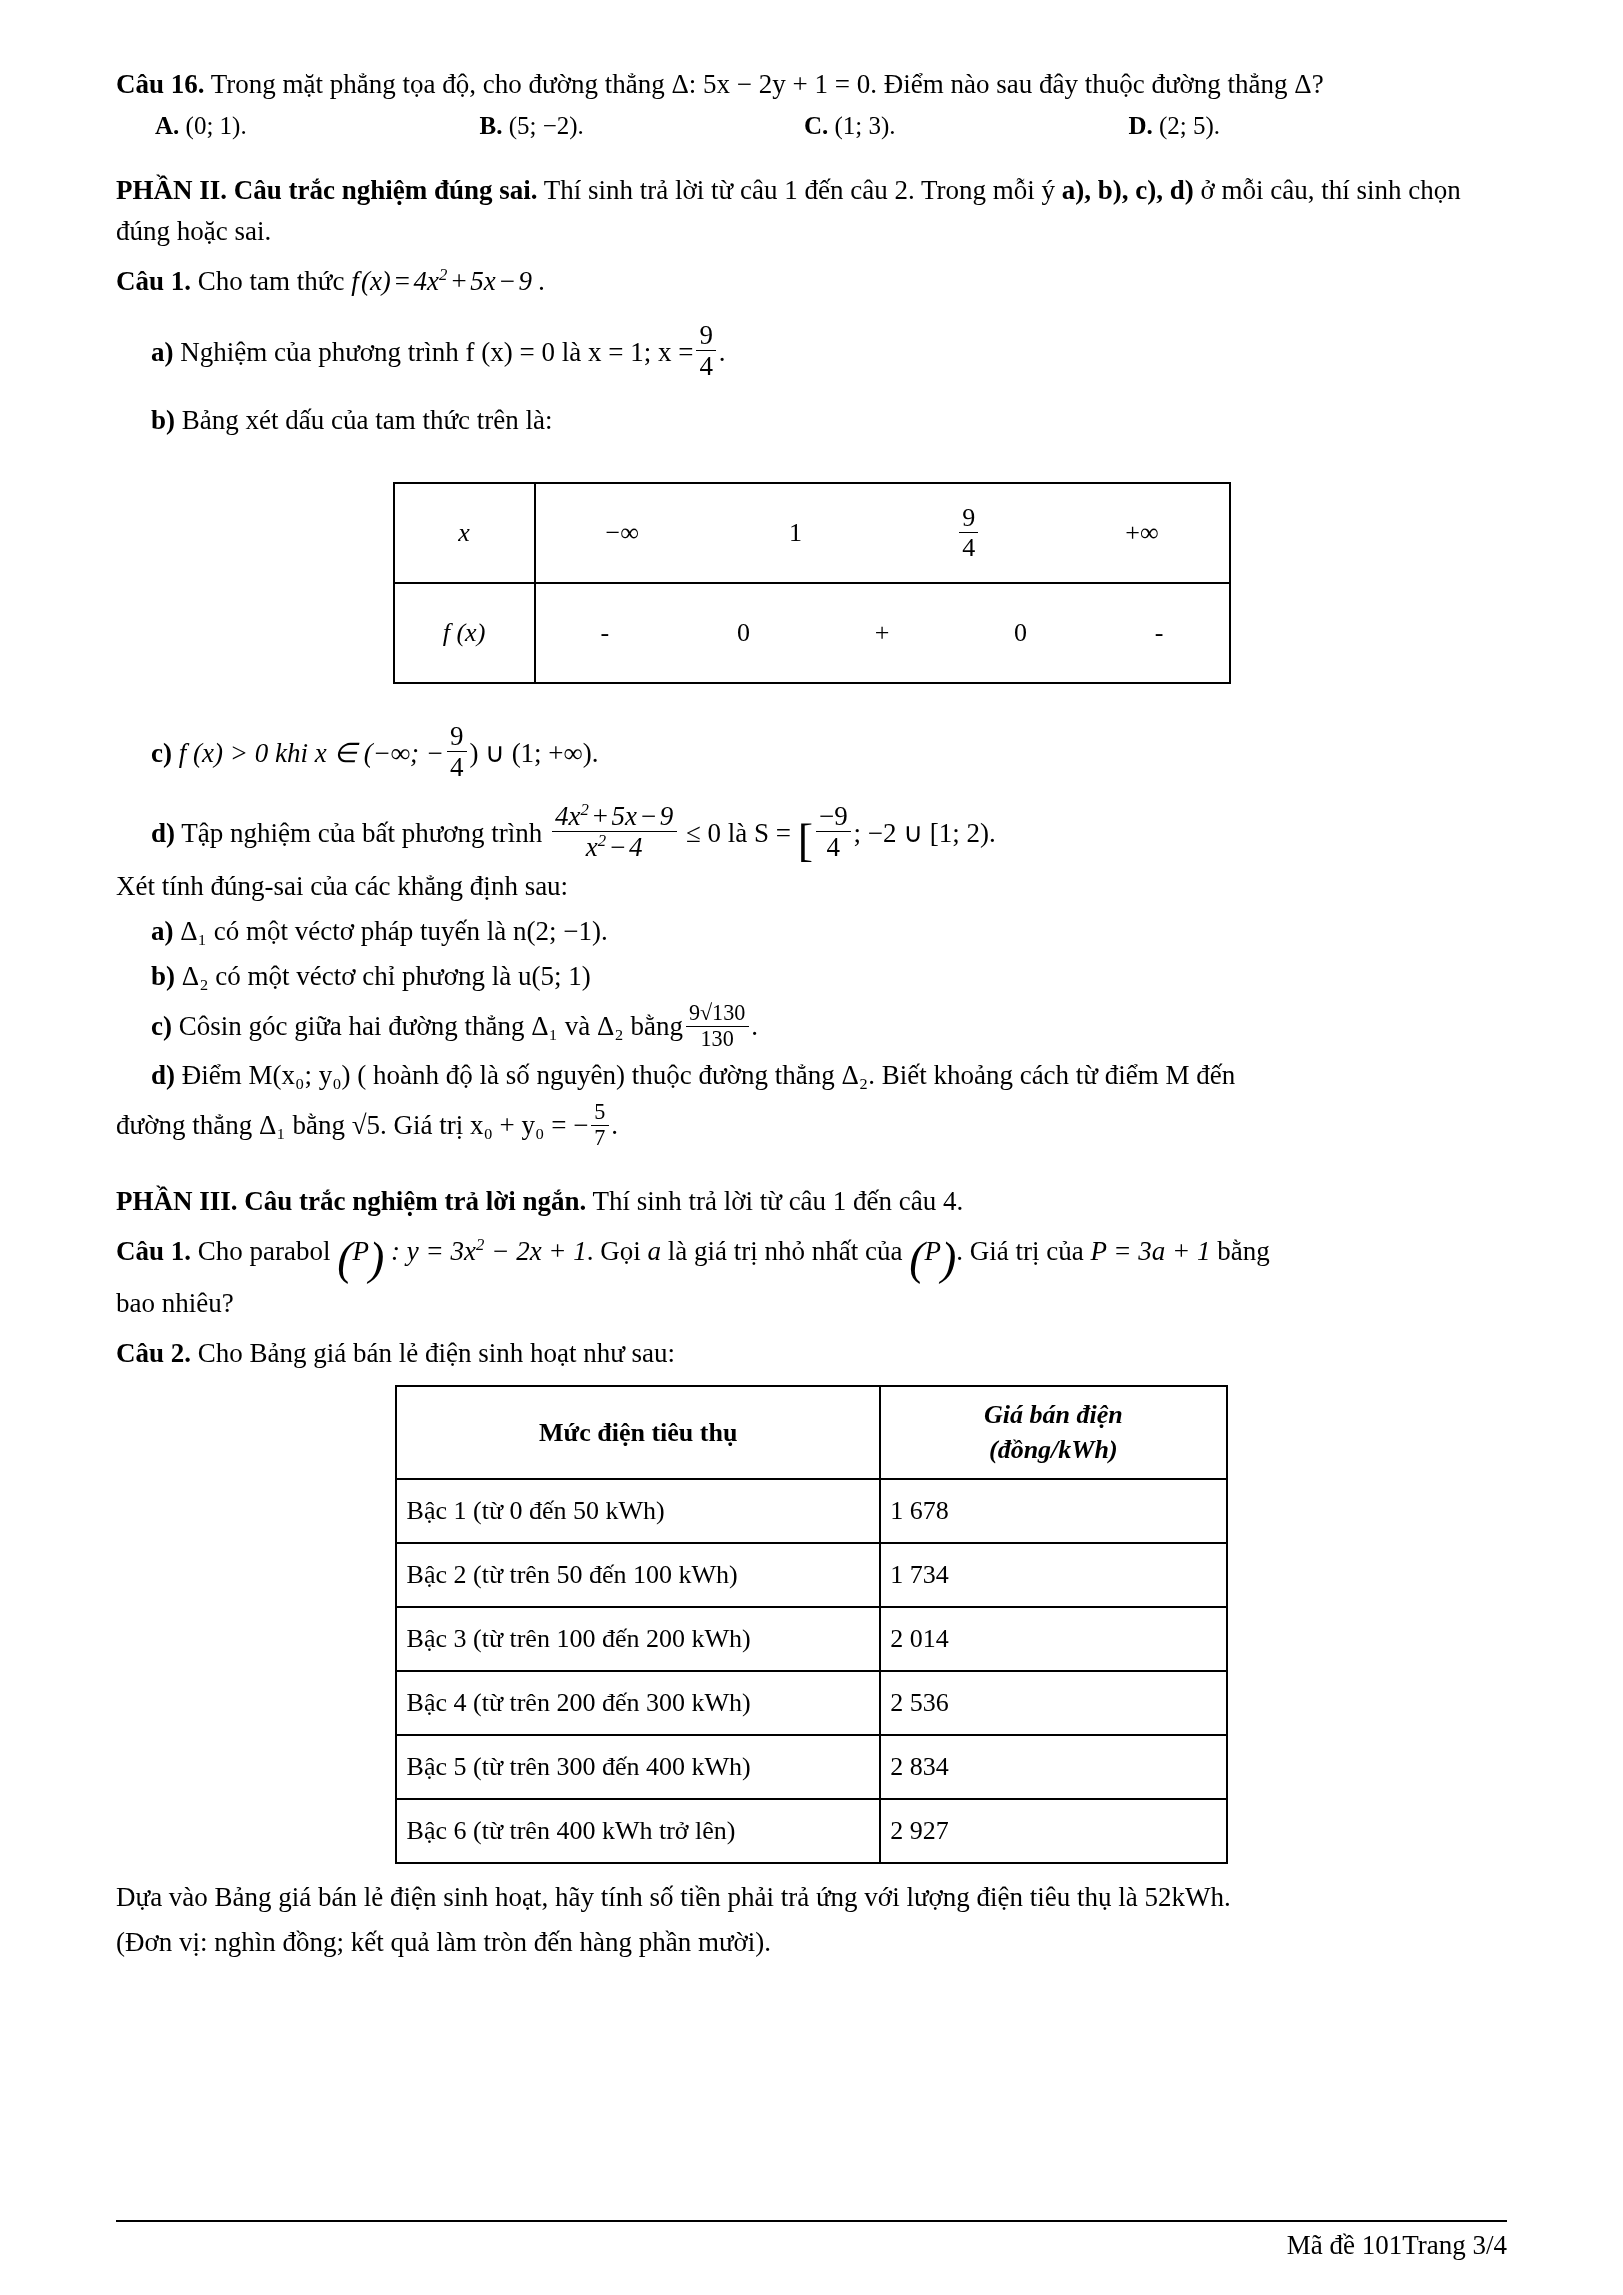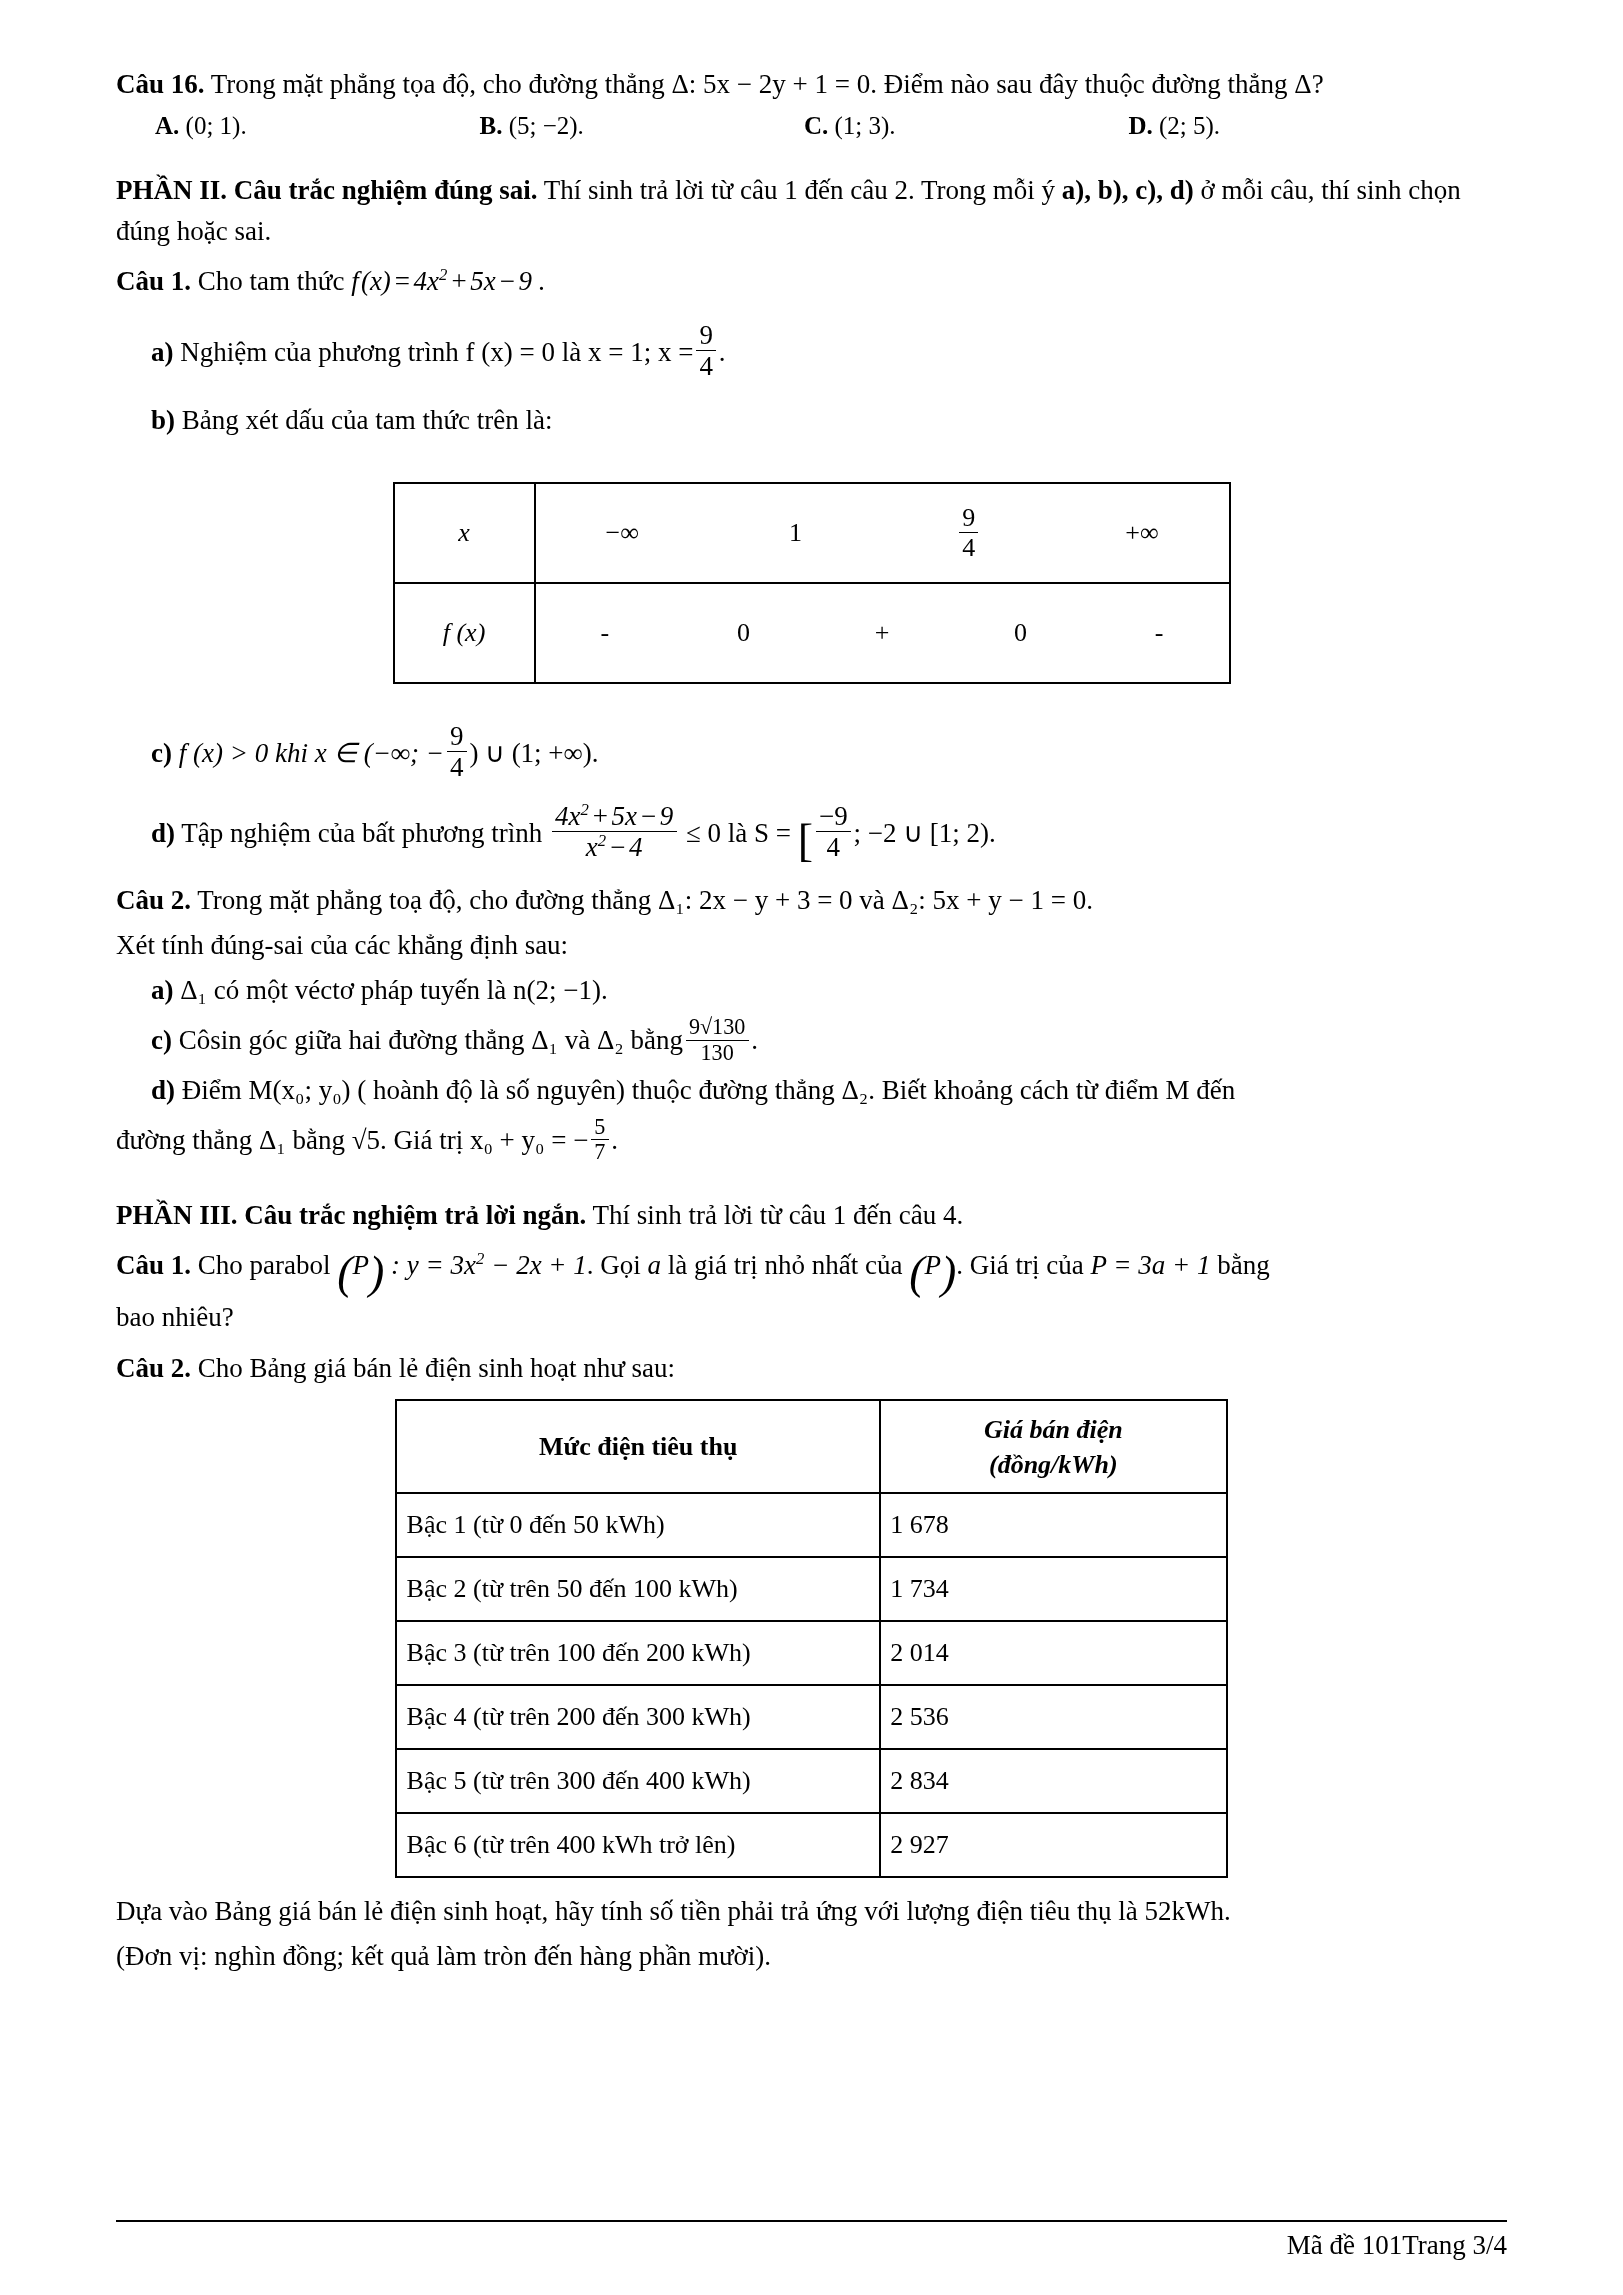--- a/index.html
+++ b/index.html
@@ -223,29 +223,29 @@
     <span class="b">d)</span>
     <span>Tập nghiệm của bất phương trình</span>
     <span class="frac">
       <span class="num mi">4x<span class="sup">2</span> + 5x − 9</span>
       <span class="den mi">x<span class="sup">2</span> − 4</span>
     </span>
     <span>≤ 0  là  S =</span>
     <span class="bigparen">[</span><span class="frac"><span class="num">−<span>9</span></span><span class="den">4</span></span><span>; −2  ∪ [1; 2).</span>
   </p>
 
-  <p class="para gap-top-md">
-    <span class="b">Câu 2.</span>
-    <span>Trong mặt phẳng toạ độ, cho đường thẳng Δ₁: 2x − y + 3 = 0 và Δ₂: 5x + y − 1 = 0.</span>
-  </p>
   <p class="para">Xét tính đúng-sai của các khẳng định sau:</p>
 
   <p class="para sub-item">
     <span class="b">a)</span>
     <span>Δ₁ có một véctơ pháp tuyến là n(2; −1).</span>
+  </p>
+  <p class="para sub-item">
+    <span class="b">b)</span>
+    <span>Δ₂  có một véctơ chỉ phương là u(5; 1)</span>
   </p>
   <p class="para sub-item">
     <span class="b">c)</span>
     <span>Côsin góc giữa hai đường thẳng Δ₁ và Δ₂ bằng</span><span class="frac small"><span class="num">9√130</span><span class="den">130</span></span><span>.</span>
   </p>
   <p class="para sub-item">
     <span class="b">d)</span>
     <span>Điểm M(x₀; y₀) ( hoành độ là số nguyên) thuộc đường thẳng Δ₂. Biết khoảng cách từ điểm M đến</span>
   </p>
   <p class="para">

